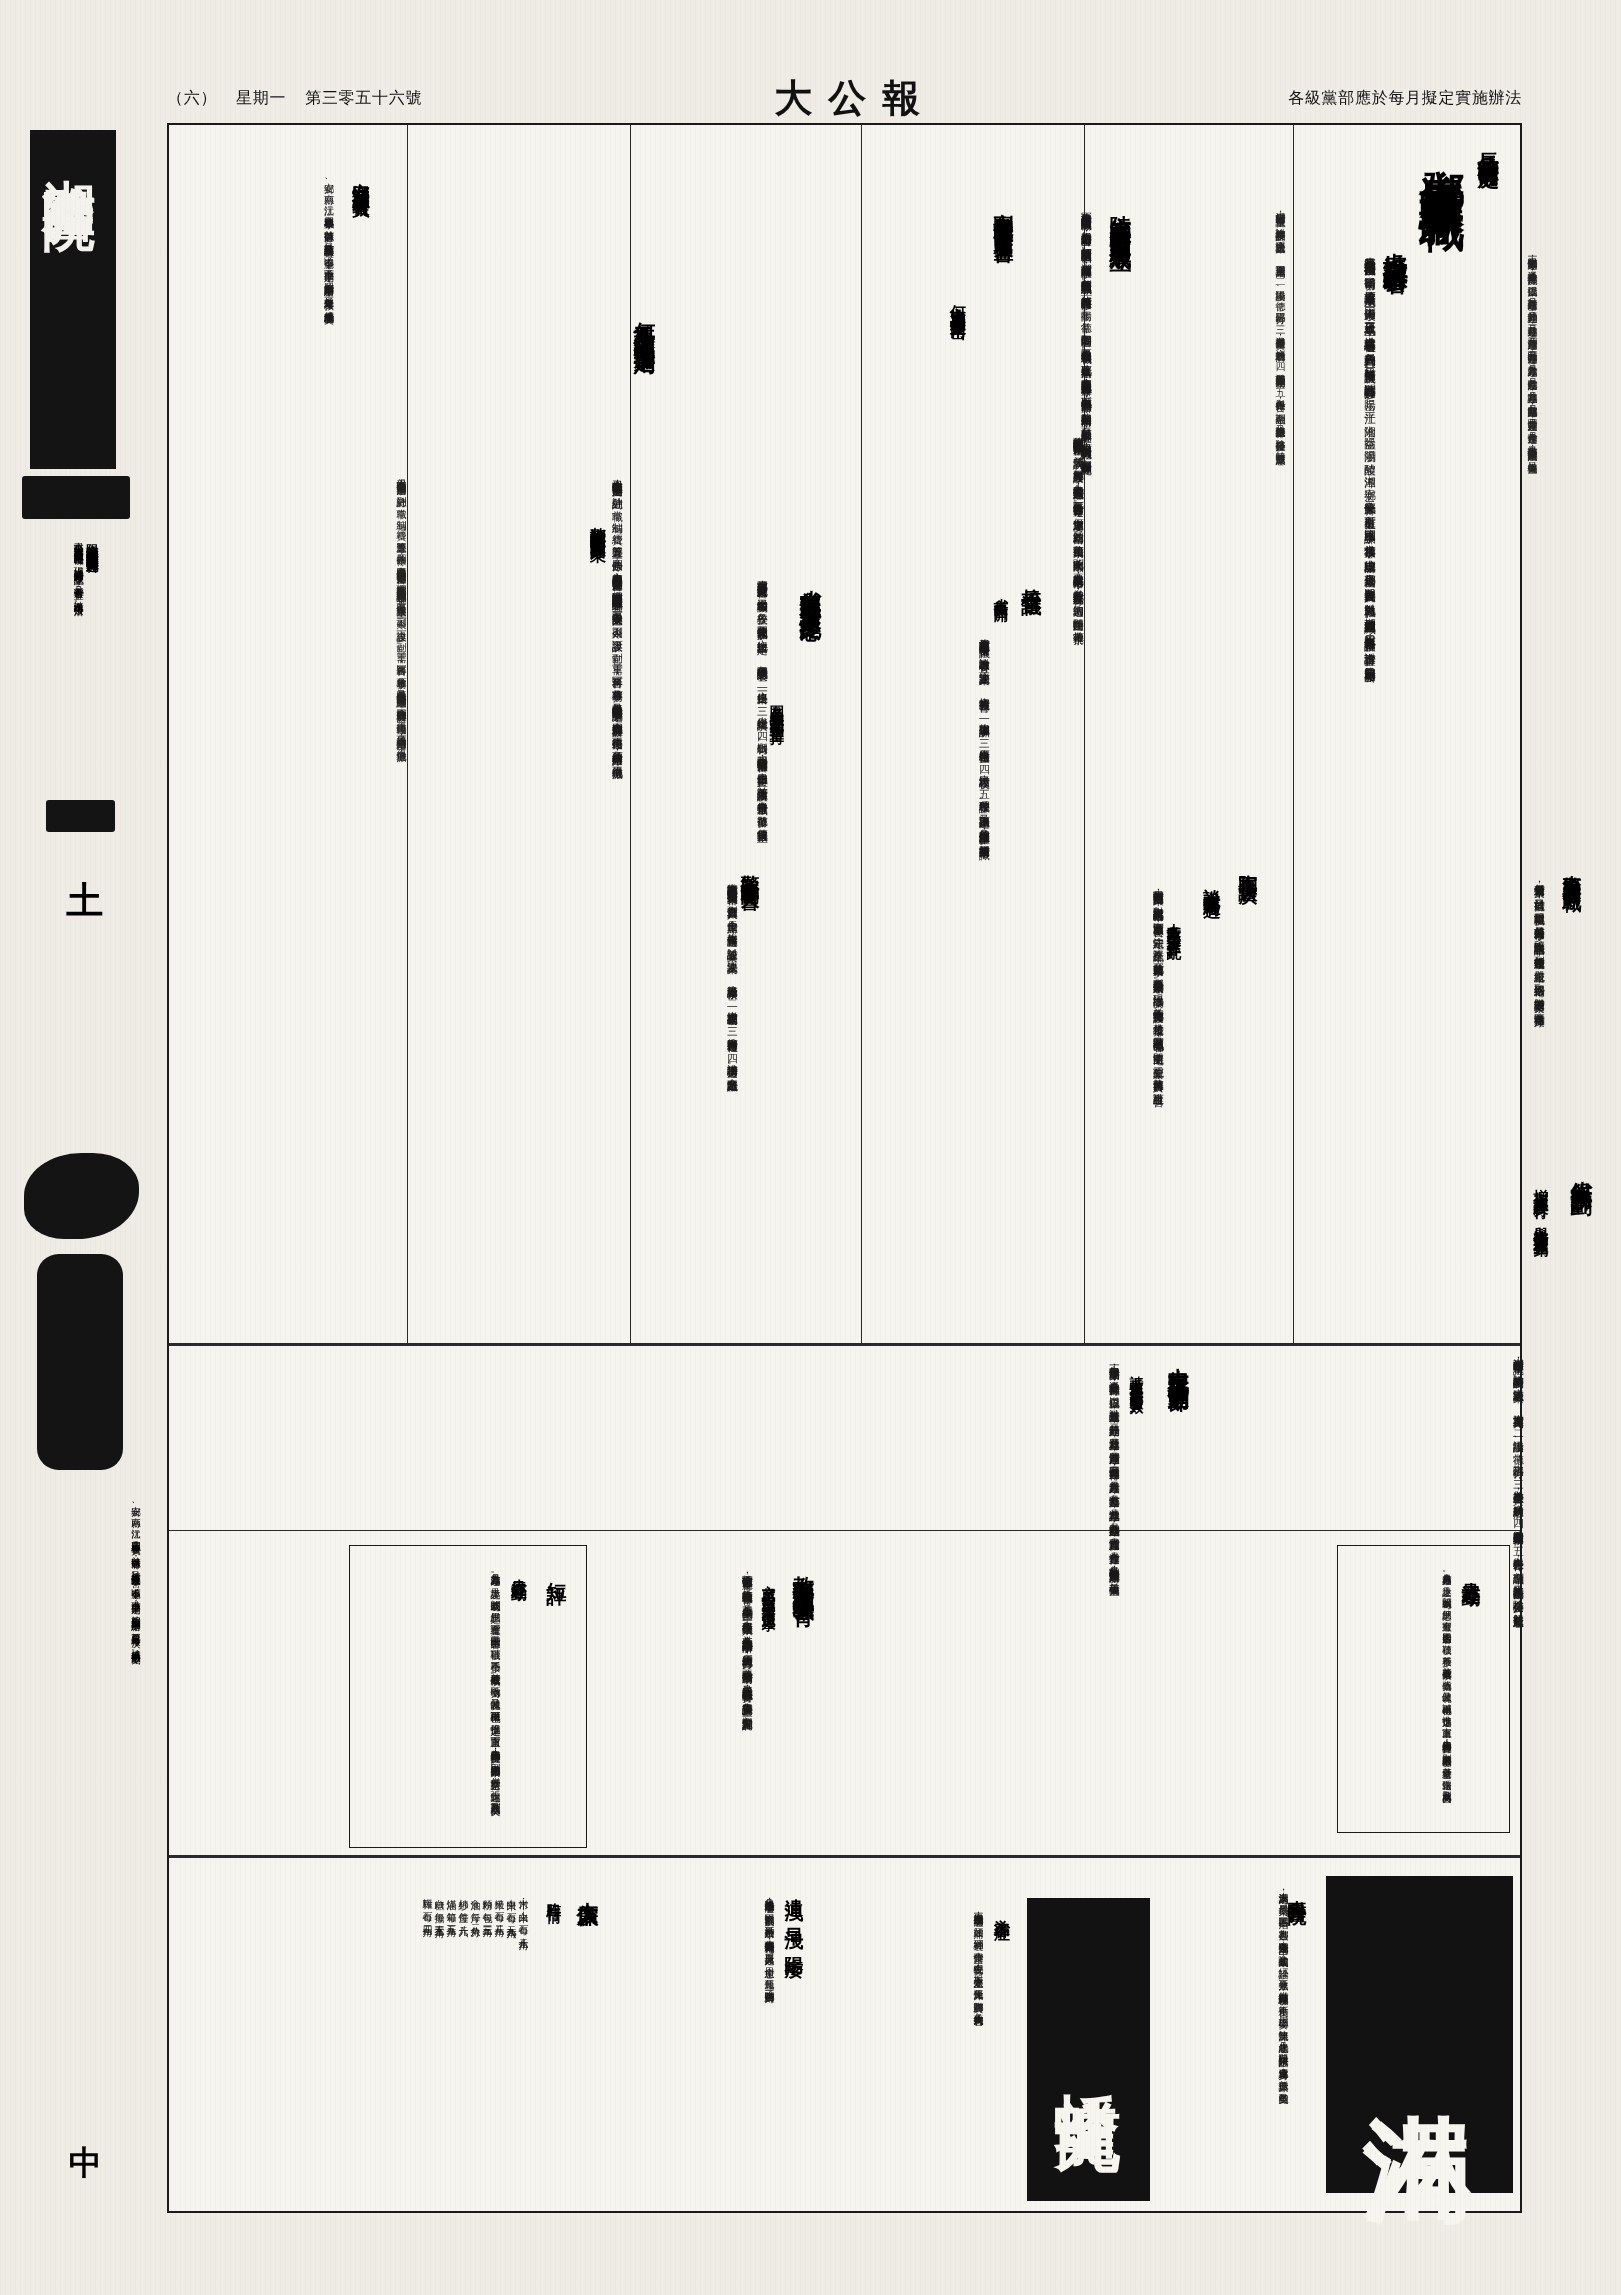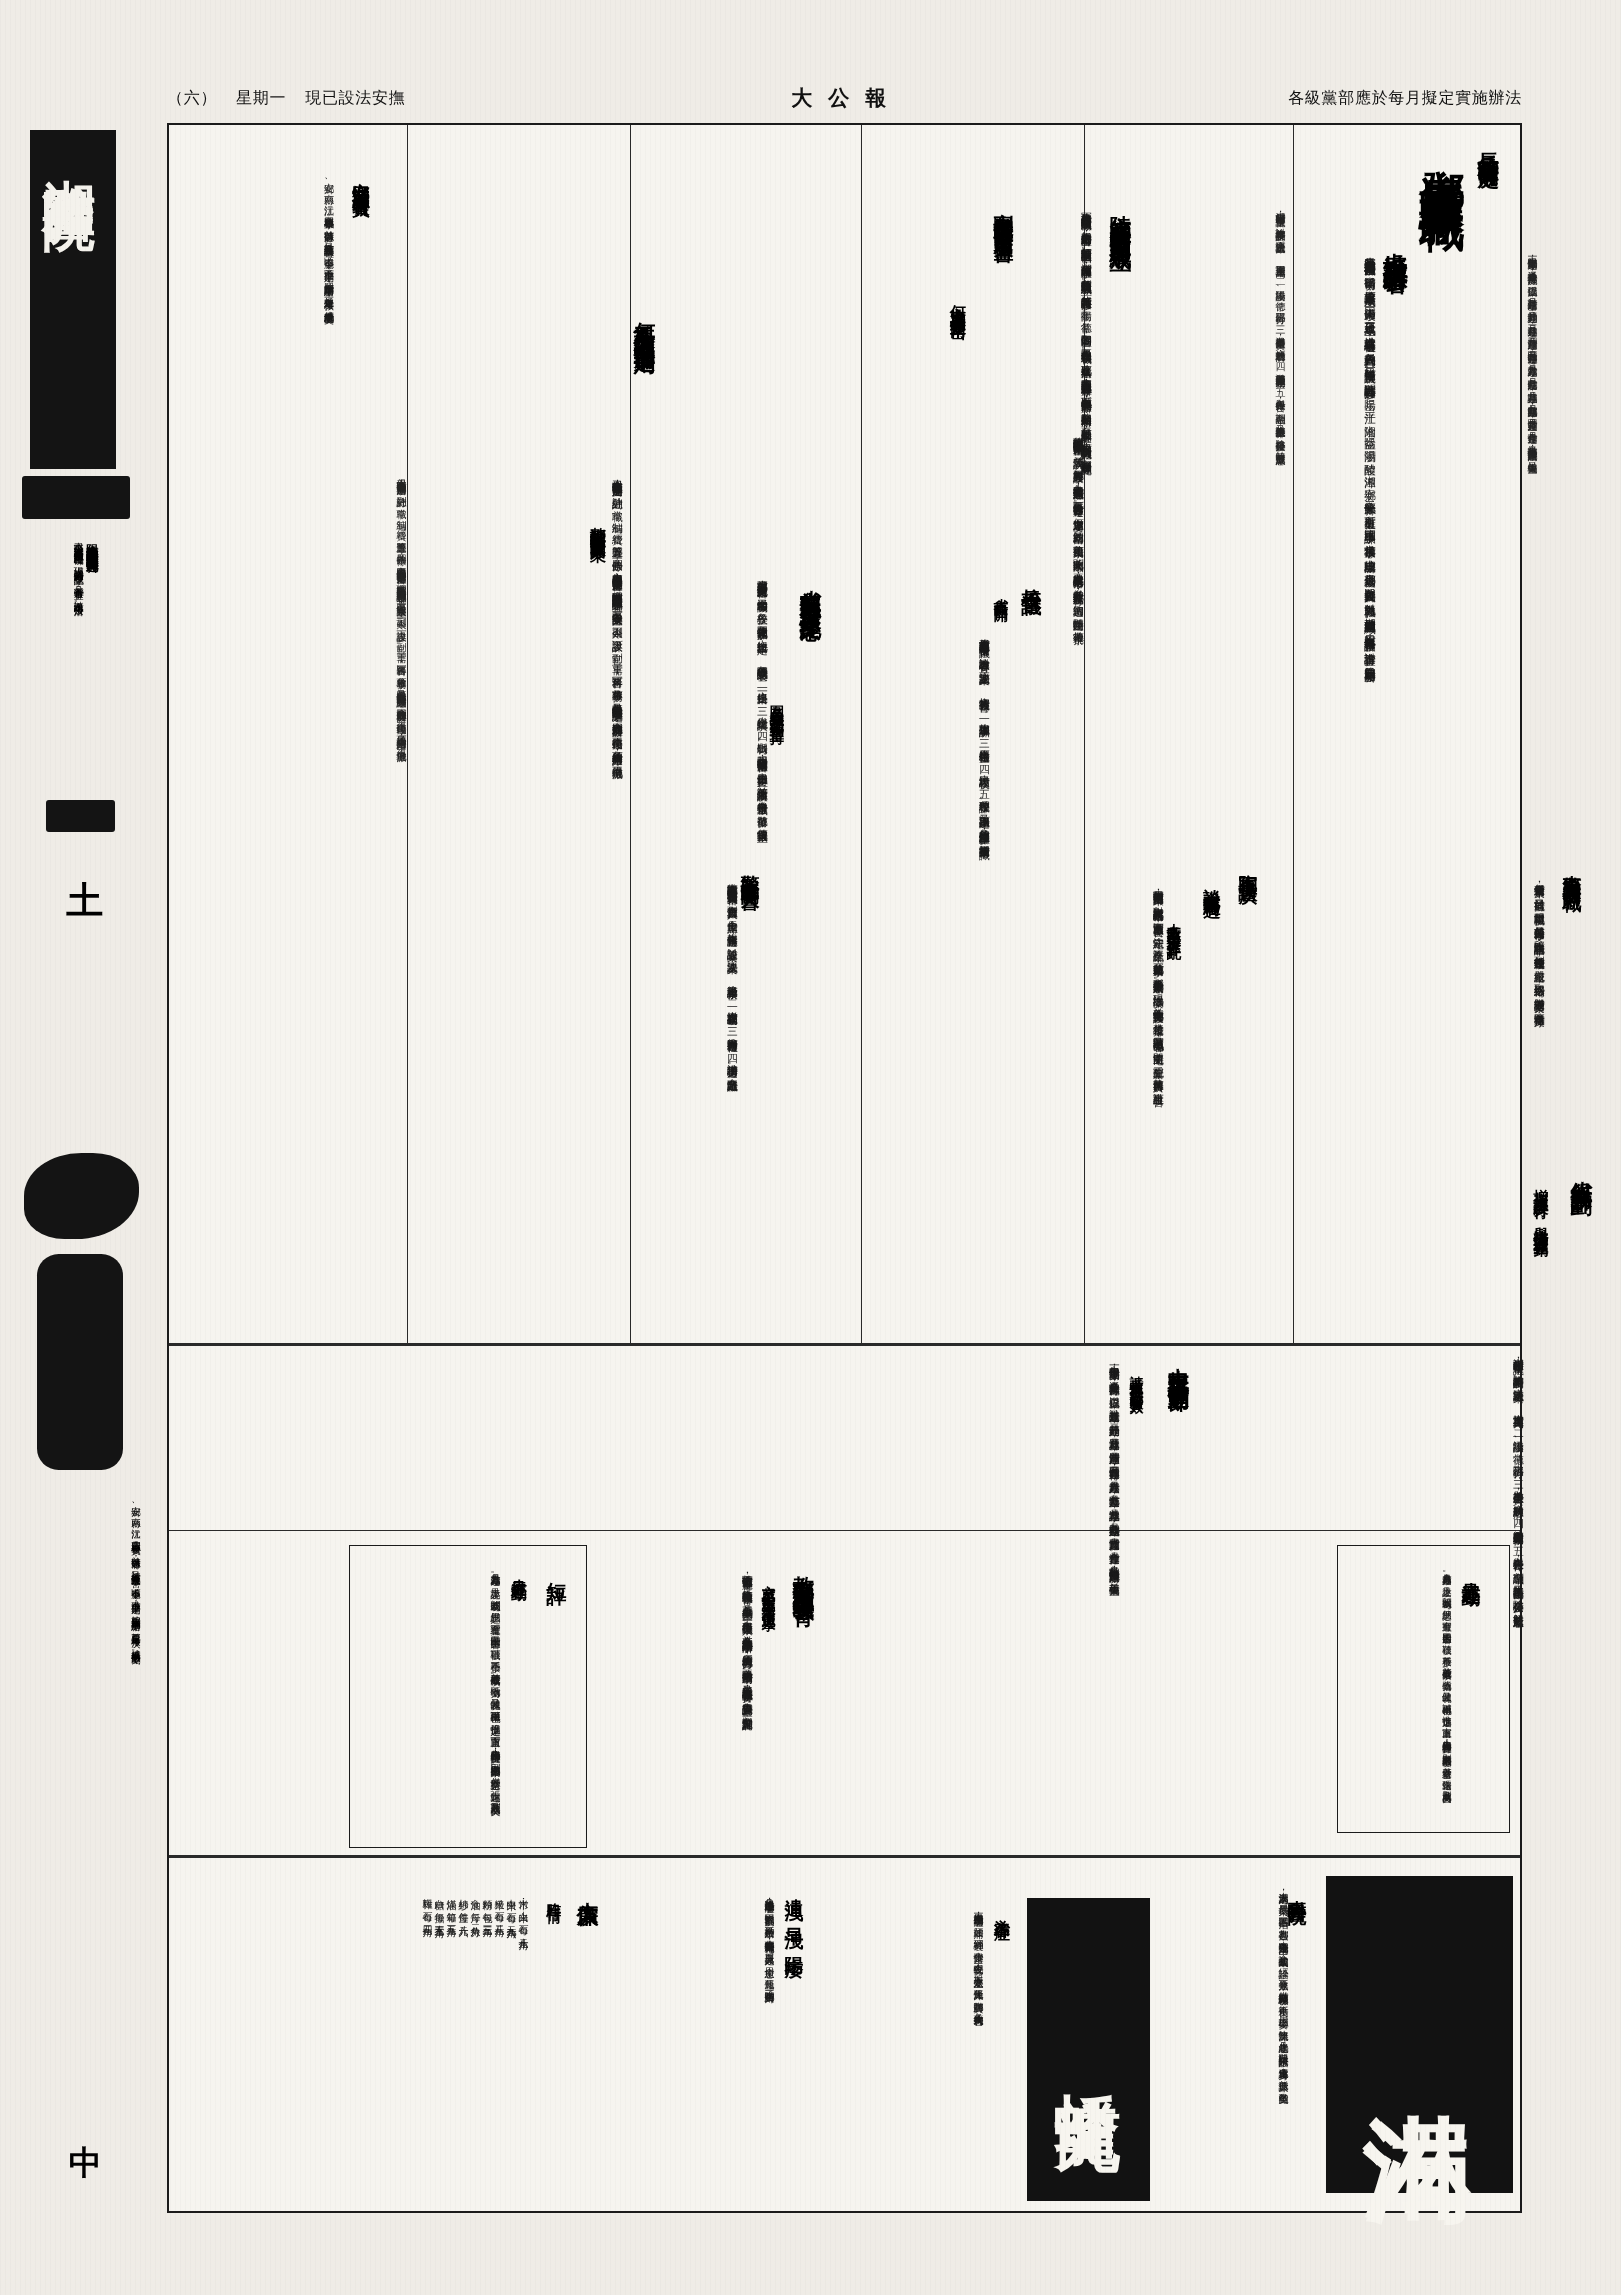--- a/index.html
+++ b/index.html
@@ -28,21 +28,21 @@
   }
   
   .masthead{
     position:absolute;left:167px;top:78px;width:1355px;height:40px;
     display:flex;align-items:center;justify-content:space-between;
     font-size:16px;color:#111;letter-spacing:0.7px;
   }
   .masthead .mh-left{display:flex;align-items:center;gap:19px;}
   .masthead .mh-right{display:flex;align-items:center;gap:19px;}
   .paper-name{
-    font-size:21px;font-weight:bold;letter-spacing:16px;
+    font-size:38px;font-weight:bold;letter-spacing:16px;
   }
   
   .v{
     writing-mode:vertical-rl;
     text-orientation:upright;
     line-height:1.06;
     letter-spacing:0.7px;
   }
   .body-col{
     font-size:10.8px;color:#1a1a1a;
@@ -99,21 +99,21 @@
 </style>
 </head>
 <body>
 
 <div class="page">
 
   <div class="masthead">
     <div class="mh-left">
       <span>（六）</span>
       <span>星期一</span>
-      <span>現已設法安撫</span>
+      <span>第三零五十六號</span>
     </div>
     <div class="paper-name">大公報</div>
     <div class="mh-right">
       <span>各級黨部應於每月擬定實施辦法</span>
     </div>
   </div>
 
   <div class="leftstrip">
     <div class="brushblock" style="left:13px;top:0;width:86px;height:339px;font-size:53px;letter-spacing:5.8px;padding:7.2px 10px;box-sizing:border-box;">湘雅醫院</div>
 

